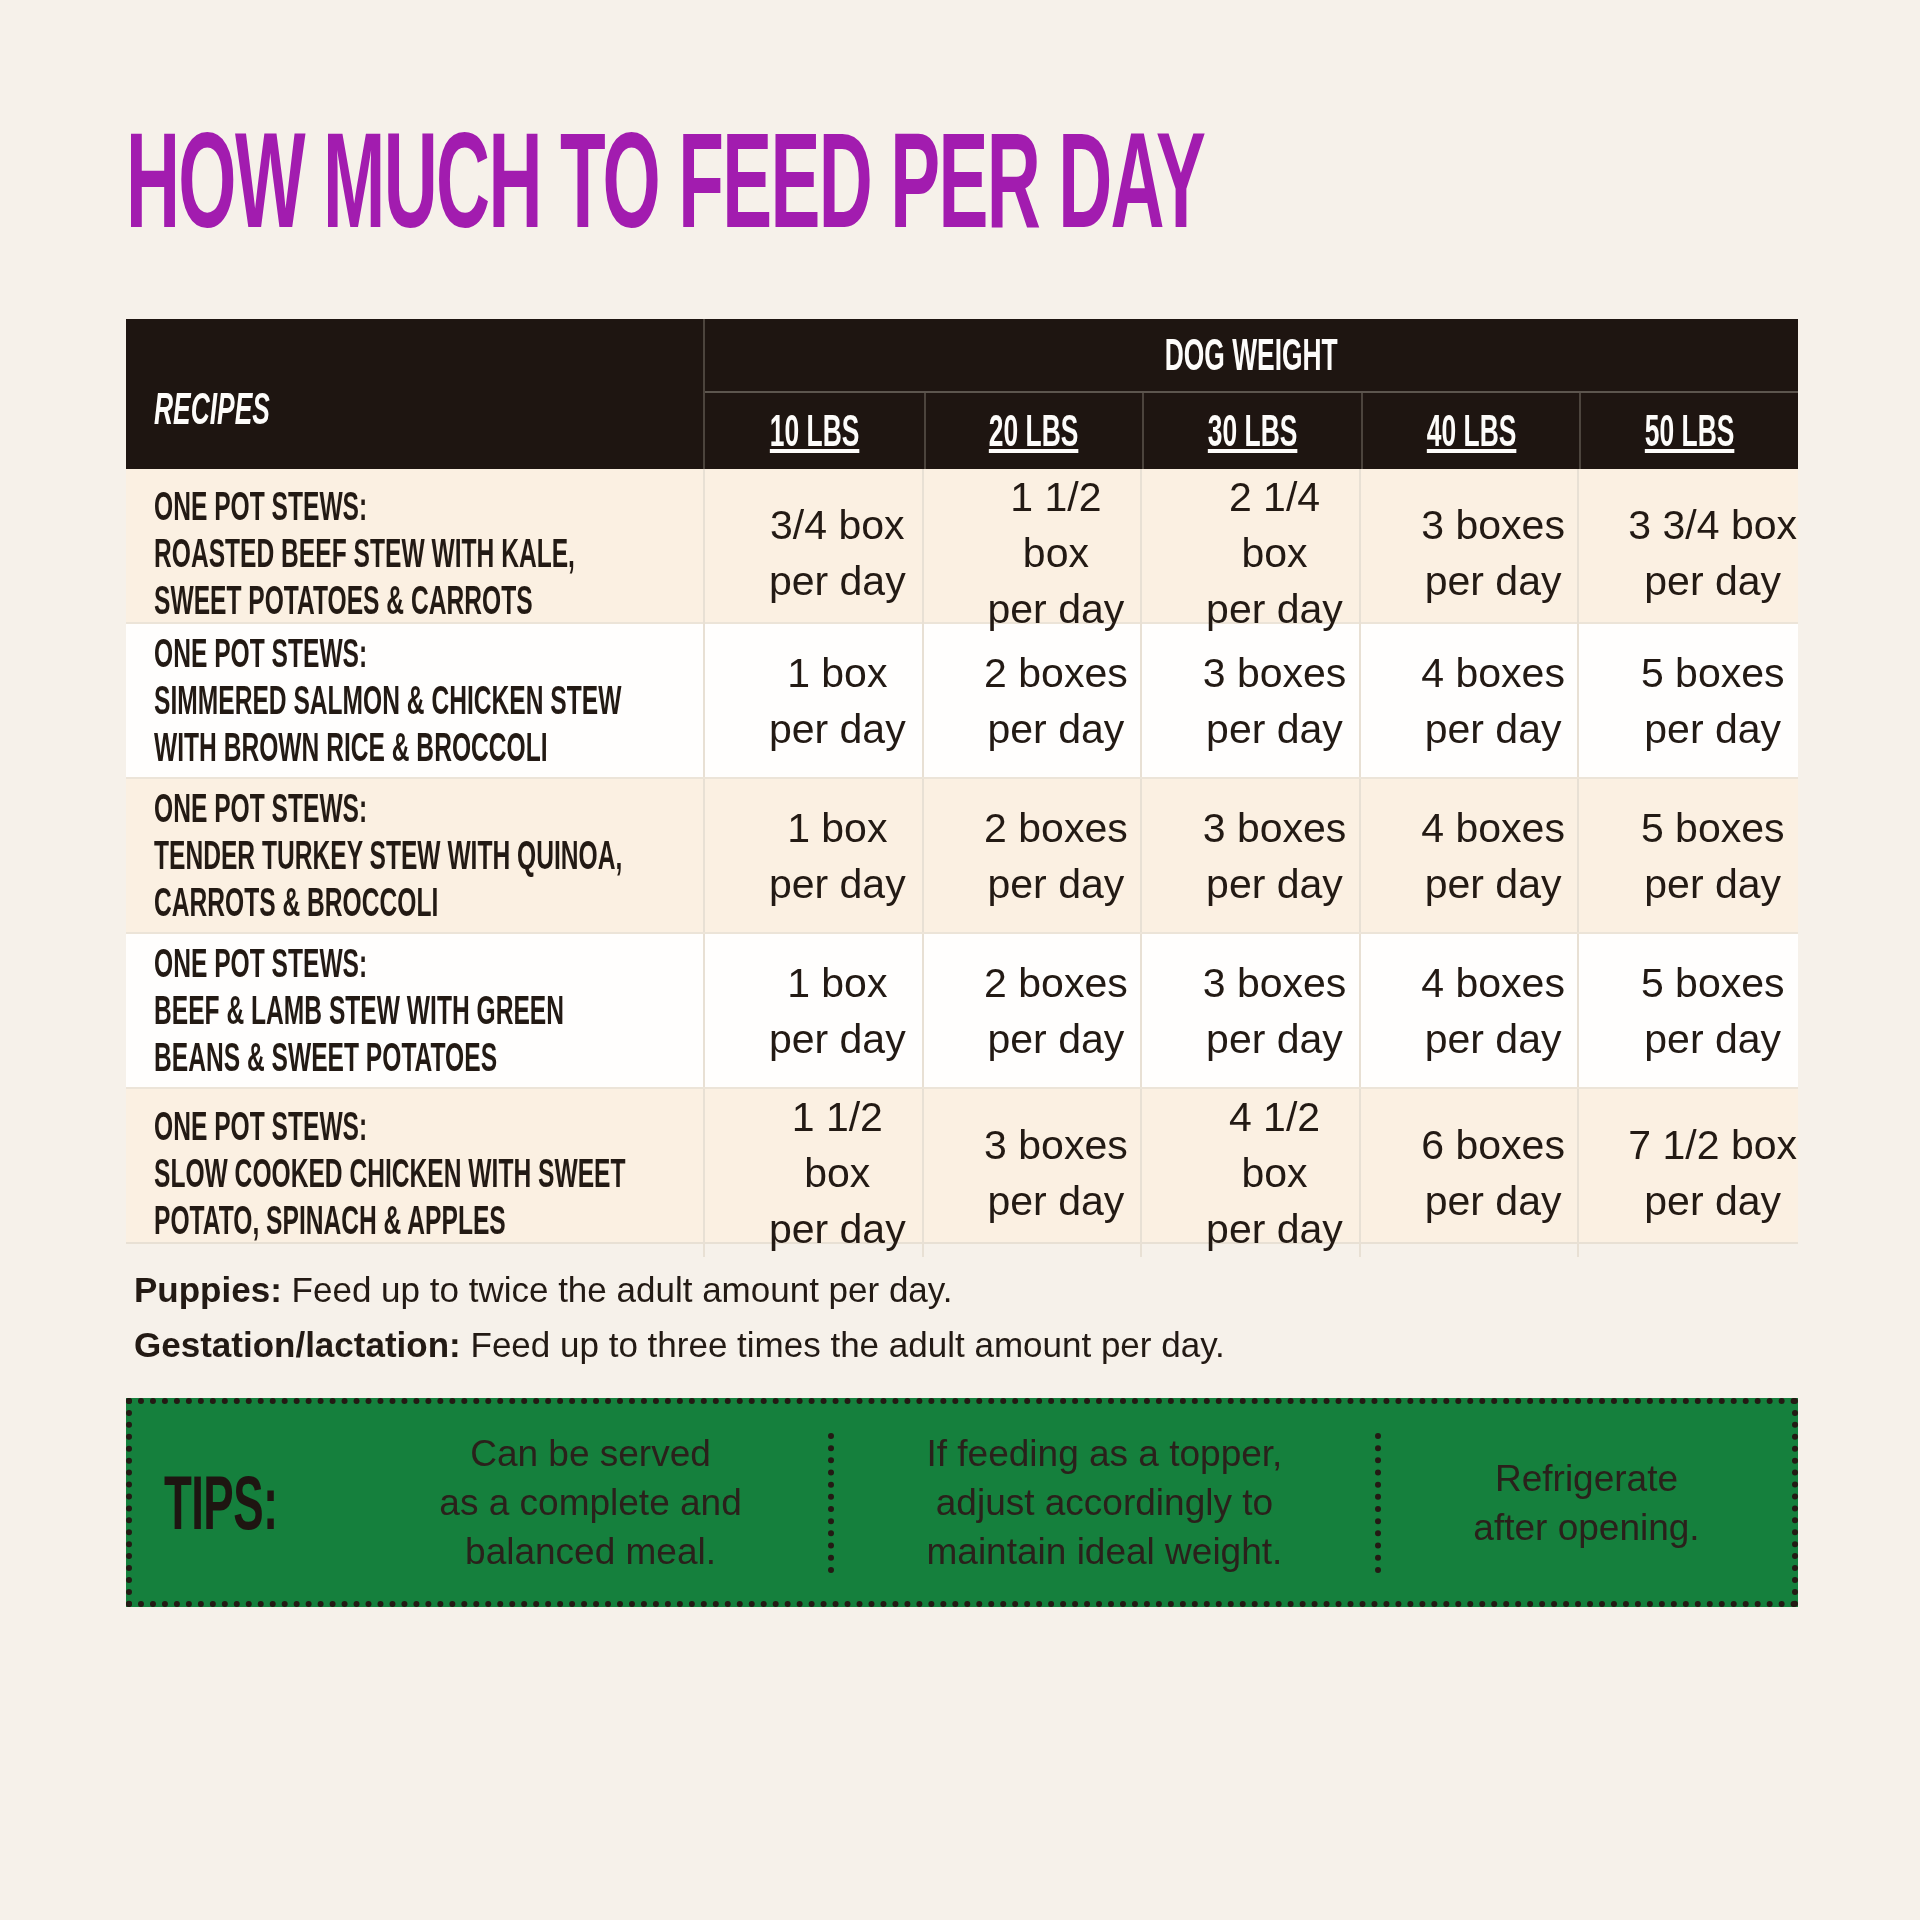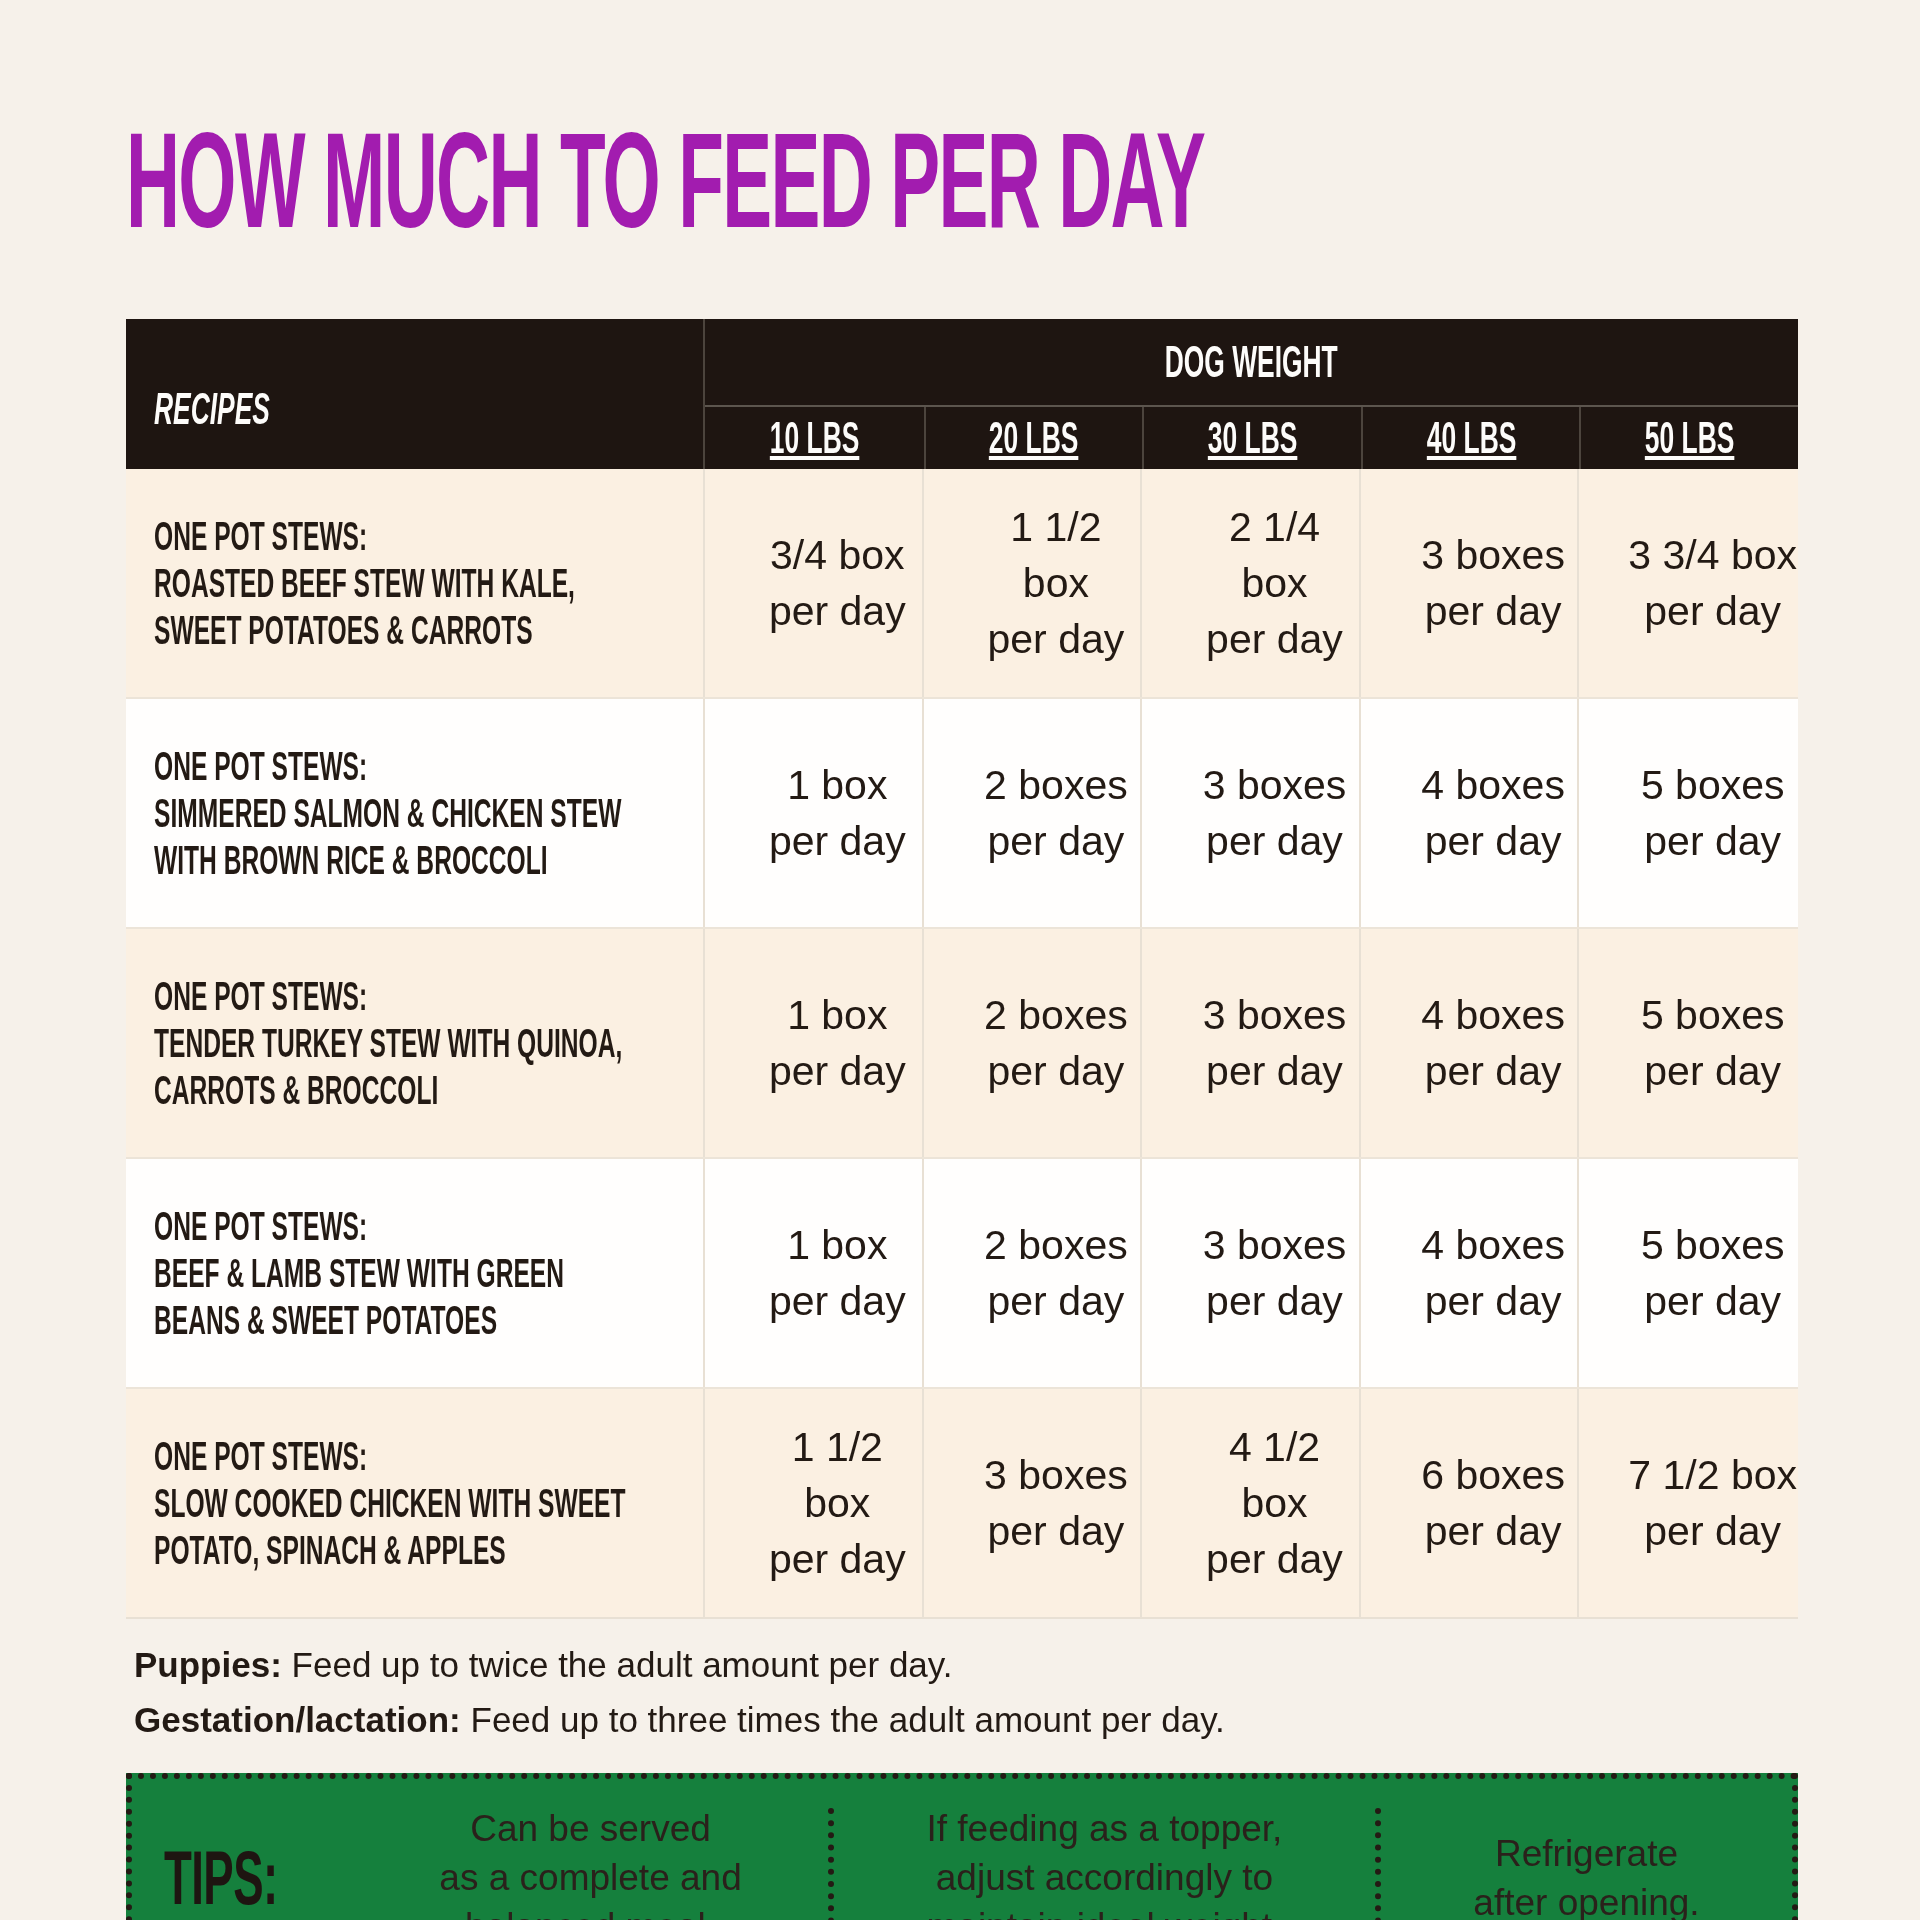--- a/index.html
+++ b/index.html
@@ -31,37 +31,37 @@
     display:grid; grid-template-columns:579px 1fr;
     background:#1e1511; color:#fdfcfa; height:150px;
   }
   .recipes-hcell {
     display:flex; align-items:center;
     padding-left:28px; padding-top:30px;
     border-right:2px solid #4c443d; box-sizing:border-box;font-style:italic;
   }
   .weights-head { display:flex; flex-direction:column; }
   .dogweight-cell {
-    height:88px; display:flex; align-items:center; justify-content:center;
+    height:74px; display:flex; align-items:center; justify-content:center;
     border-bottom:2px solid #5c554e; box-sizing:border-box;
   }
   .lbs-row { flex:1; display:grid; grid-template-columns:repeat(5,1fr); }
   .lbs-cell { display:flex; align-items:center; justify-content:center;text-decoration:underline; }
   .lbs-cell + .lbs-cell { border-left:2px solid #4c443d; }
   .hlabel {
     font-weight:bold; font-size:44px; letter-spacing:0;
     display:inline-block; transform:scaleX(0.60); transform-origin:center;
     white-space:nowrap;
   }
   .recipes-hcell .hlabel { transform-origin:left center; }
 
   .tbody { border-bottom:2px solid #e8e0d4; }
   .trow {
     display:grid; grid-template-columns:579px repeat(5,1fr);
-    height:228px;
+    height:153px;
   }
   .trow:nth-child(odd)  { background:#fbf0e2; }
   .trow:nth-child(even) { background:#fffefd; }
   .trow + .trow { border-top:2px solid #ece4d8; }
   .recipe-cell {
     display:flex; flex-direction:column; justify-content:center;
     padding-left:28px; box-sizing:border-box;
     border-right:2px solid #e8e0d4;
   }
   .recipe-cond {

